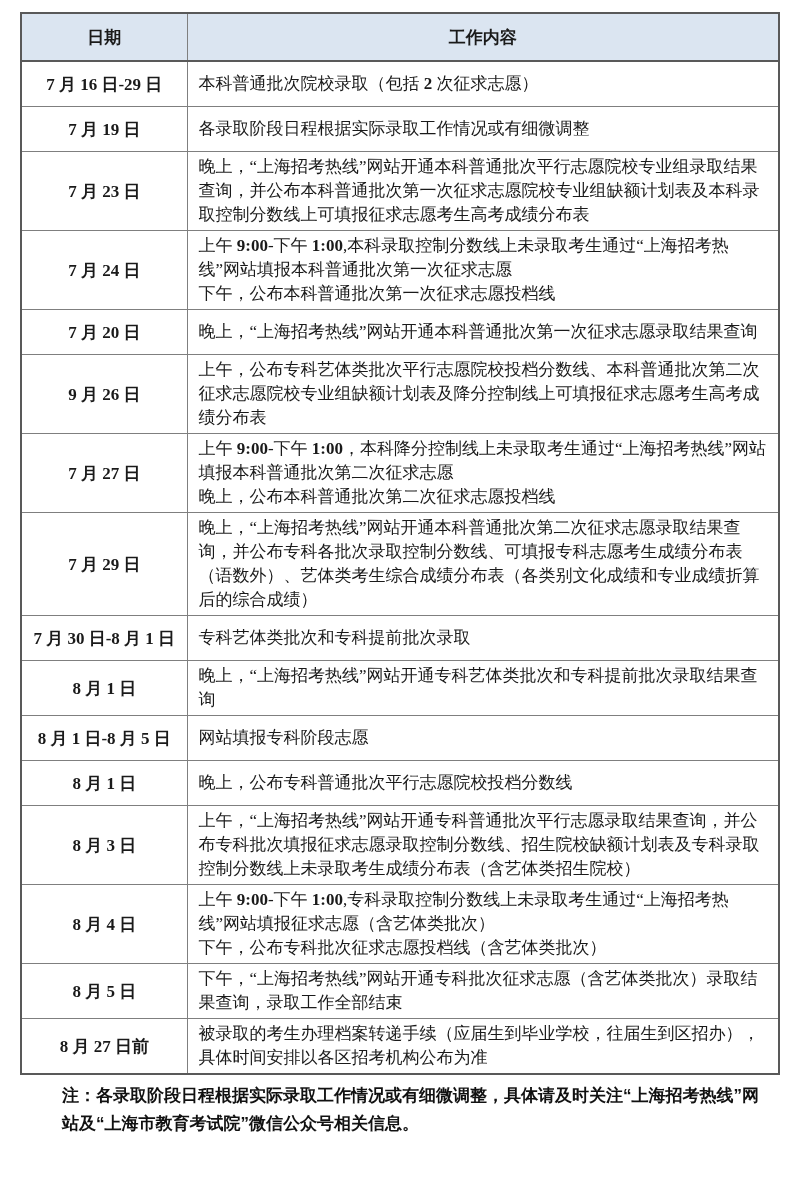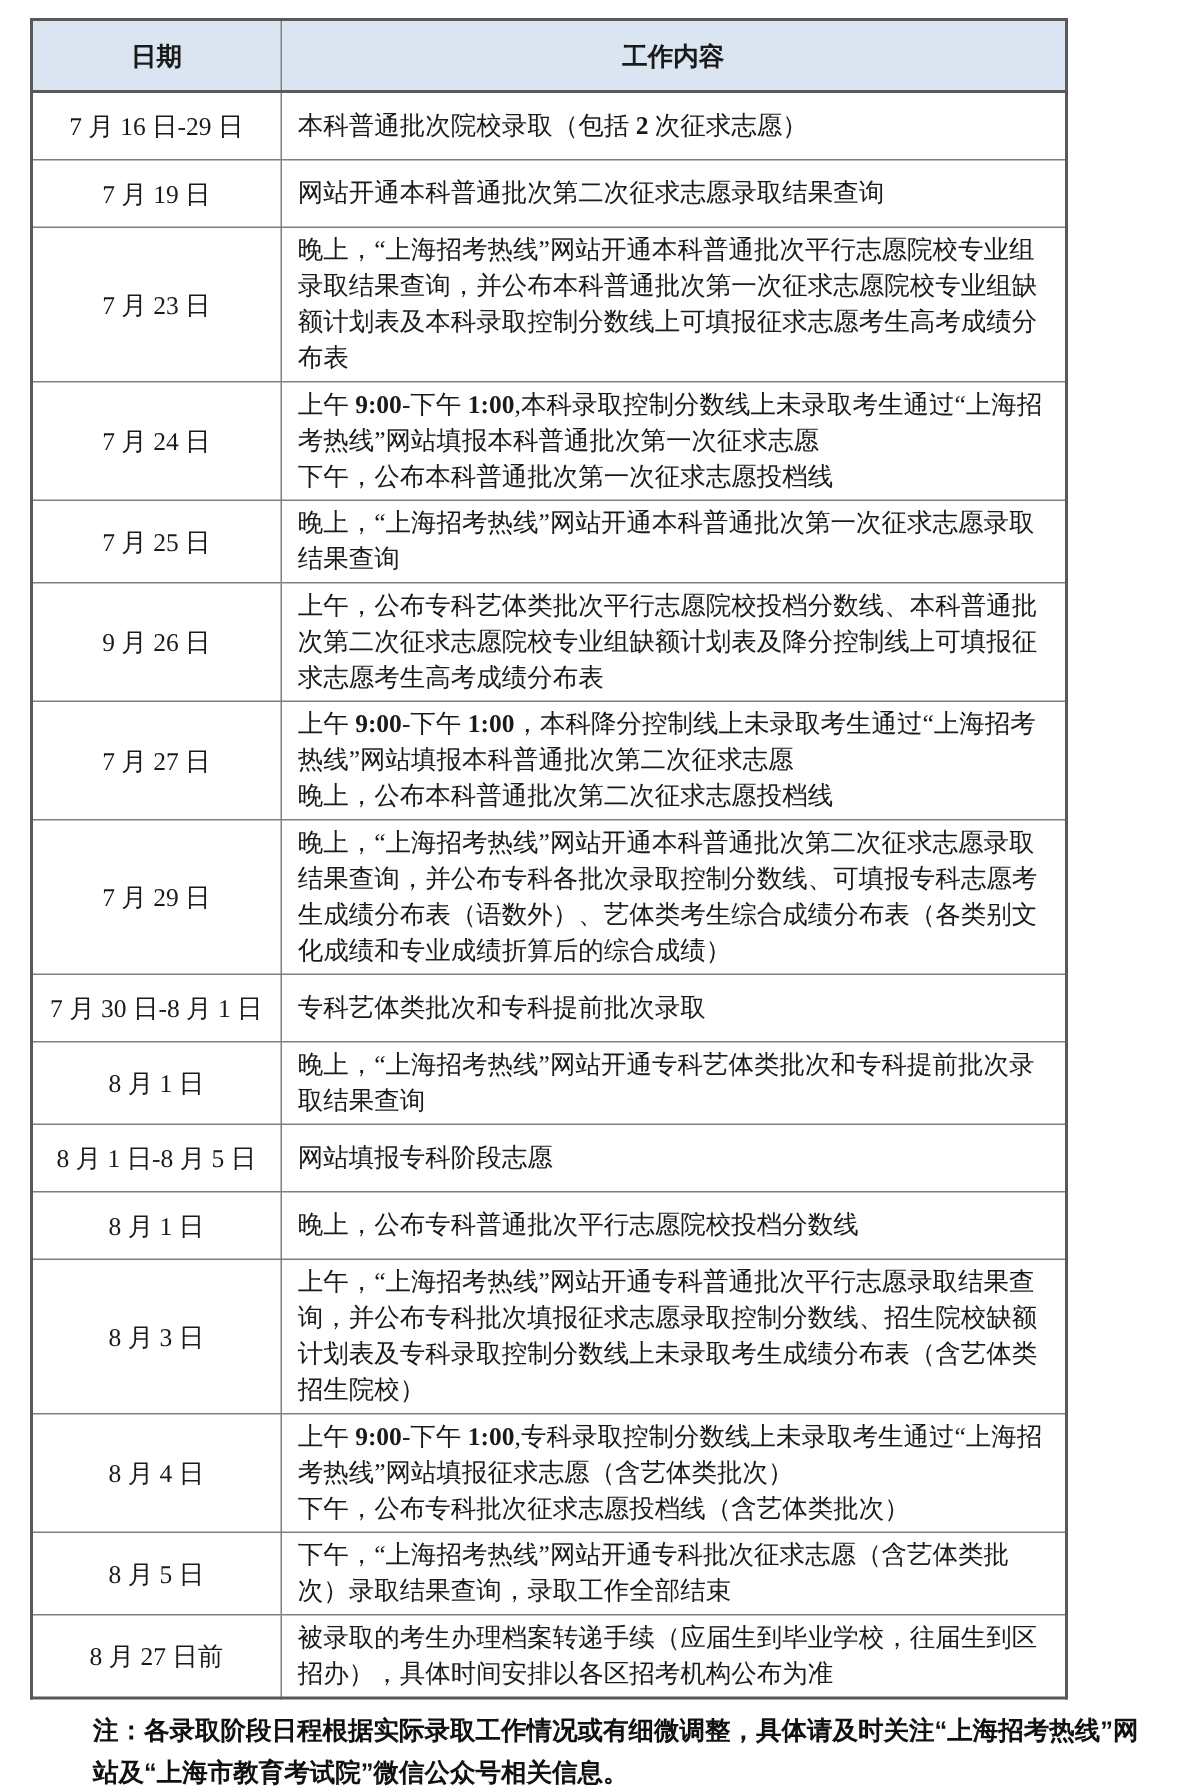--- a/index.html
+++ b/index.html
@@ -14,42 +14,42 @@
   }
   .doc {
     width: 800px;
     height: 1192px;
     box-sizing: border-box;
     padding: 12px 20px 0 20px;
     overflow: hidden;
   }
   table.schedule {
     border-collapse: collapse;
-    width: 692px;
+    width: 760px;
     table-layout: fixed;
     border: 2px solid #595959;
   }
   table.schedule th,
   table.schedule td {
     border: 1px solid #7f7f7f;
   }
   table.schedule thead th {
     background: #dbe5f1;
     height: 44px;
     font-size: 17px;
     font-weight: bold;
     text-align: center;
     vertical-align: middle;
     border-bottom: 2px solid #595959;
   }
   col.c-date { width: 166px; }
   td.date-cell {
     text-align: center;
     vertical-align: middle;
-    font-weight: normal;
+    font-weight: bold;
     font-size: 17px;
     padding: 2px 3px;
     height: 38px;
   }
   td.content-cell {
     font-size: 17px;
     line-height: 24px;
     vertical-align: middle;
     padding: 3px 8px 3px 11px;
     white-space: pre-line;
@@ -83,33 +83,33 @@
         <th>工作内容</th>
       </tr>
     </thead>
     <tbody id="rows">
         <tr>
           <td class="date-cell">7 月 16 日-29 日</td>
           <td class="content-cell">本科普通批次院校录取（包括 <b>2</b> 次征求志愿）</td>
         </tr>
         <tr>
           <td class="date-cell">7 月 19 日</td>
-          <td class="content-cell">网站开通本科普通批次第二次征求志愿录取结果查询</td>
+          <td class="content-cell">各录取阶段日程根据实际录取工作情况或有细微调整</td>
         </tr>
         <tr>
           <td class="date-cell">7 月 23 日</td>
           <td class="content-cell">晚上，“上海招考热线”网站开通本科普通批次平行志愿院校专业组录取结果查询，并公布本科普通批次第一次征求志愿院校专业组缺额计划表及本科录取控制分数线上可填报征求志愿考生高考成绩分布表</td>
         </tr>
         <tr>
           <td class="date-cell">7 月 24 日</td>
           <td class="content-cell">上午 <b>9:00</b>-下午 <b>1:00</b>,本科录取控制分数线上未录取考生通过“上海招考热线”网站填报本科普通批次第一次征求志愿
 下午，公布本科普通批次第一次征求志愿投档线</td>
         </tr>
         <tr>
-          <td class="date-cell">7 月 25 日</td>
+          <td class="date-cell">7 月 20 日</td>
           <td class="content-cell">晚上，“上海招考热线”网站开通本科普通批次第一次征求志愿录取结果查询</td>
         </tr>
         <tr>
           <td class="date-cell">9 月 26 日</td>
           <td class="content-cell">上午，公布专科艺体类批次平行志愿院校投档分数线、本科普通批次第二次征求志愿院校专业组缺额计划表及降分控制线上可填报征求志愿考生高考成绩分布表</td>
         </tr>
         <tr>
           <td class="date-cell">7 月 27 日</td>
           <td class="content-cell">上午 <b>9:00</b>-下午 <b>1:00</b>，本科降分控制线上未录取考生通过“上海招考热线”网站填报本科普通批次第二次征求志愿
 晚上，公布本科普通批次第二次征求志愿投档线</td>

